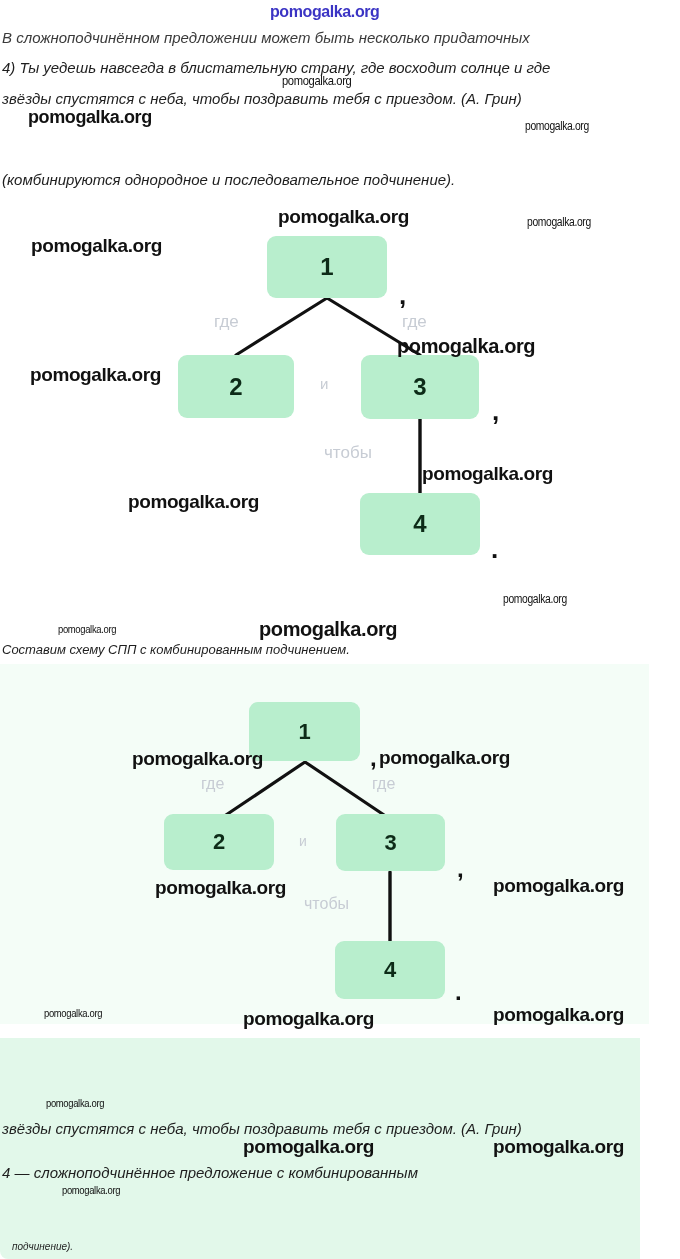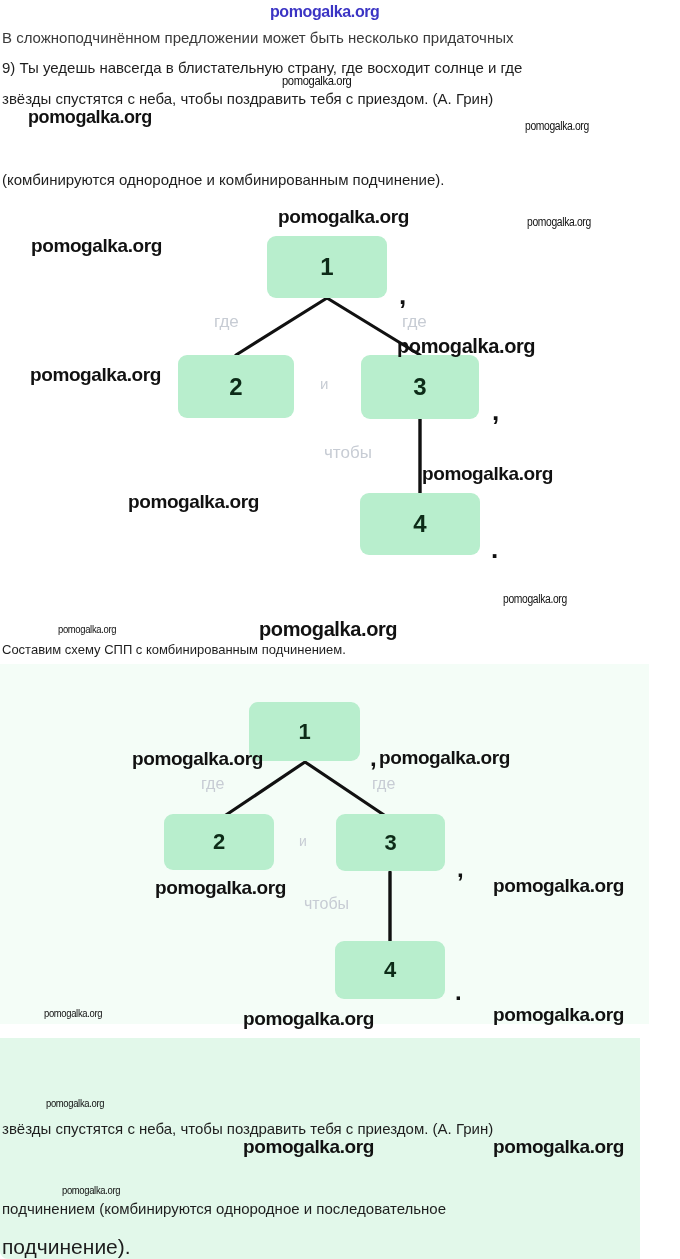--- a/index.html
+++ b/index.html
@@ -44,20 +44,21 @@
 
   
   .txt {
     position: absolute;
     color: #1e1e1e;
     font-family: "Liberation Sans", sans-serif;
     font-size: 15px;
     line-height: 19px;
     white-space: nowrap;
     z-index: 10;
+    font-style: italic;
   }
   .txt.clip-top {
     color: #3a3a3a;
   }
 
   
   .panel-faint {
     position: absolute;
     background: #f4fdf7;
     z-index: 1;
@@ -113,23 +114,23 @@
 
 <div id="page">
 
   <div class="panel-faint" style="left:0px; top:664px; width:649px; height:360px;"></div>
 
   <div class="panel-green" style="left:0px; top:1038px; width:640px; height:221px;"></div>
 
   <div class="wm top-outline" style="left:270px; top:3px; font-size:16px;">pomogalka.org</div>
 
   <div class="txt clip-top" style="left:2px; top:28px; font-size:15px;">В сложноподчинённом предложении может быть несколько придаточных</div>
-  <div class="txt" style="left:2px; top:58px; font-size:15px;">9) Ты уедешь навсегда в блистательную страну, где восходит солнце и где</div>
+  <div class="txt" style="left:2px; top:58px; font-size:15px;">4) Ты уедешь навсегда в блистательную страну, где восходит солнце и где</div>
   <div class="txt" style="left:2px; top:89px; font-size:15px;">звёзды спустятся с неба, чтобы поздравить тебя с приездом. (А. Грин)</div>
-  <div class="txt" style="left:2px; top:170px; font-size:15px;">(комбинируются однородное и комбинированным подчинение).</div>
+  <div class="txt" style="left:2px; top:170px; font-size:15px;">(комбинируются однородное и последовательное подчинение).</div>
 
   <div class="wm thin" style="left:282px; top:73px; font-size:13px; font-weight:400;">pomogalka.org</div>
   <div class="wm" style="left:28px; top:107px; font-size:18px;">pomogalka.org</div>
   <div class="wm thin" style="left:525px; top:119px; font-size:12px; font-weight:400;">pomogalka.org</div>
 
   <div class="diagram" style="left:0px; top:200px; width:680px; height:420px;">
 
     <svg class="links" width="680" height="420">
       <polyline points="236,155 327,98 420,155" stroke-width="3.2" stroke-linejoin="round" stroke-linecap="round"></polyline>
       <line x1="420" y1="219" x2="420" y2="295" stroke-width="3.4" stroke-linecap="round"></line>
@@ -187,21 +188,21 @@
 
   <div class="wm" style="left:132px; top:748px; font-size:19px;">pomogalka.org</div>
   <div class="wm" style="left:379px; top:747px; font-size:19px;">pomogalka.org</div>
   <div class="wm" style="left:155px; top:877px; font-size:19px;">pomogalka.org</div>
   <div class="wm" style="left:493px; top:875px; font-size:19px;">pomogalka.org</div>
   <div class="wm thin" style="left:44px; top:1007px; font-size:11px; font-weight:400;">pomogalka.org</div>
   <div class="wm" style="left:243px; top:1008px; font-size:19px;">pomogalka.org</div>
   <div class="wm" style="left:493px; top:1004px; font-size:19px;">pomogalka.org</div>
 
   <div class="txt" style="left:2px; top:1119px; font-size:15px;">звёзды спустятся с неба, чтобы поздравить тебя с приездом. (А. Грин)</div>
-  <div class="txt" style="left:2px; top:1199px; font-size:15px;">подчинением (комбинируются однородное и последовательное</div>
-  <div class="txt" style="left:2px; top:1237px; font-size:21px;">подчинение).</div>
+  <div class="txt" style="left:2px; top:1163px; font-size:15px;">4 — сложноподчинённое предложение с комбинированным</div>
+  <div class="txt" style="left:12px; top:1237px; font-size:10px;">подчинение).</div>
 
   <div class="wm thin" style="left:46px; top:1097px; font-size:11px; font-weight:400;">pomogalka.org</div>
   <div class="wm" style="left:243px; top:1136px; font-size:19px;">pomogalka.org</div>
   <div class="wm" style="left:493px; top:1136px; font-size:19px;">pomogalka.org</div>
   <div class="wm thin" style="left:62px; top:1184px; font-size:11px; font-weight:400;">pomogalka.org</div>
 
 </div>
 
 </body></html>

